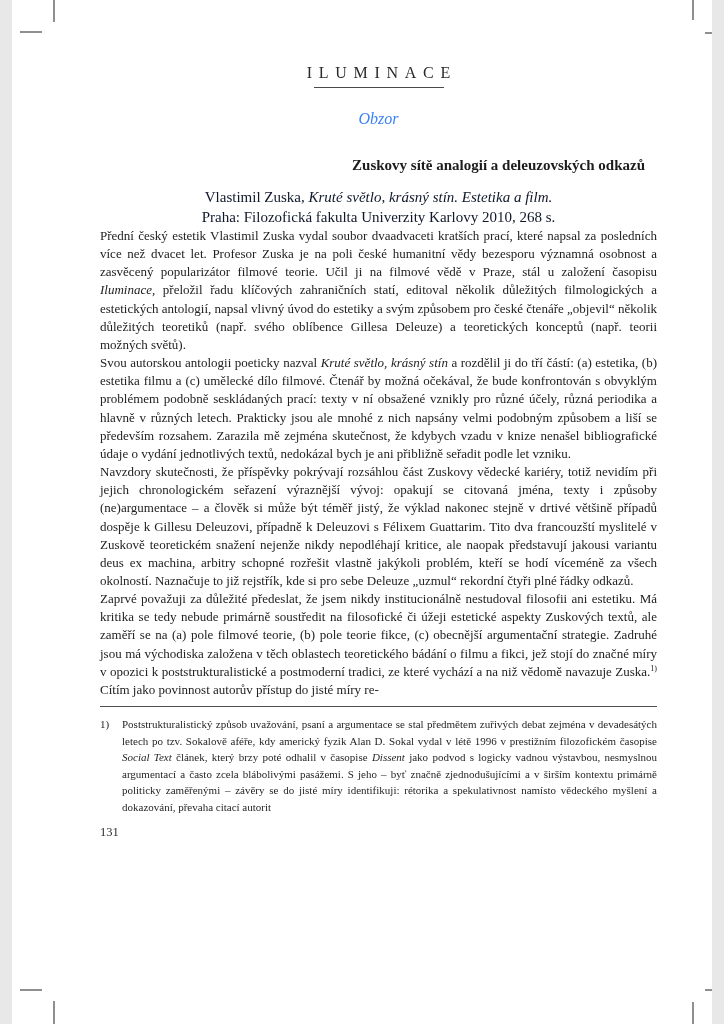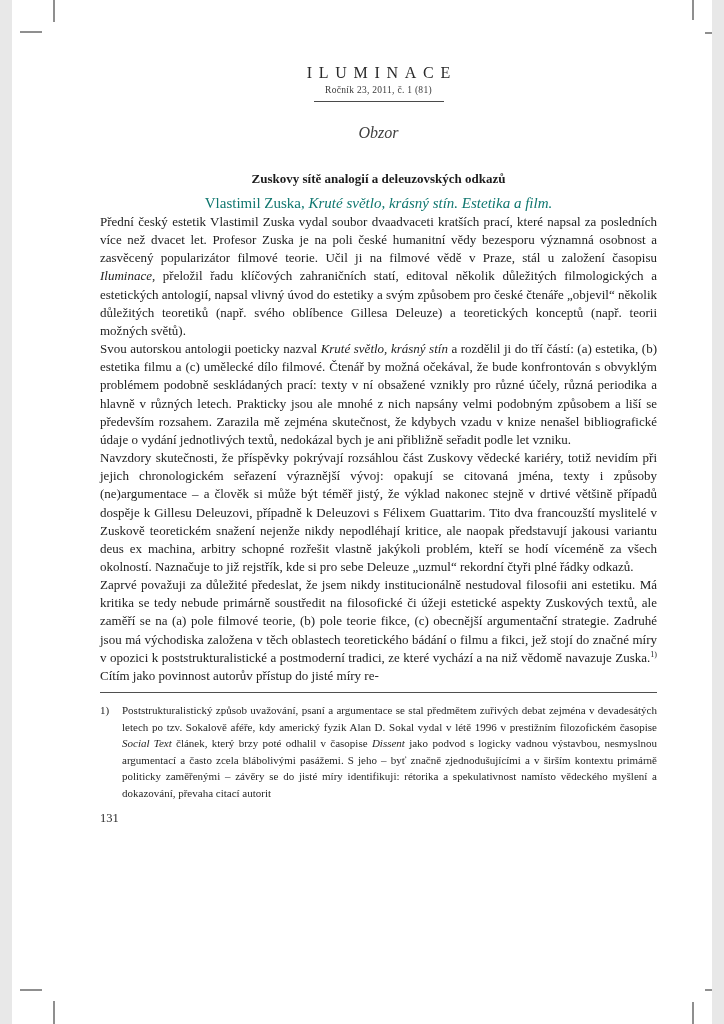--- a/index.html
+++ b/index.html
@@ -51,34 +51,35 @@
     height: 0;
     border-top: 1.5px solid #4a4a4a;
     margin: 5px auto 0 auto;
   }
   .section-label {
     text-align: center;
     font-style: italic;
     font-size: 16px;
     line-height: 19px;
     margin-top: 21px;
-    color: #404040;
+    color: #3b82f6;
   }
   .review-heading { text-align: center; margin-top: 27px; }
   .review-title {
-    font-size: 13px;
+    font-size: 15px;
     font-weight: bold;
     line-height: 20px;
-    margin: 4px;
+    margin: 12px;
     color: #1c1c1c;
+    text-align: right;
   }
   .review-book-line, .review-publisher-line {
     font-size: 15px;
     line-height: 20px;
-    color: #0f766e;
+    color: #0f172a;
   }
   .body-text { }
   .body-text p {
     margin: 0;
     font-size: 13px;
     line-height: 18.15px;
     text-align: justify;
     color: #222222;
   }
   .body-text p sup, .fn-text sup {
@@ -118,29 +119,29 @@
   <div class="crop tr-h"></div>
   <div class="crop bl-h"></div>
   <div class="crop bl-v"></div>
   <div class="crop br-h"></div>
   <div class="crop br-v"></div>
 
   <div class="content">
 
     <header class="masthead">
       <div class="journal-title">ILUMINACE</div>
-      <div class="issue-info">Ročník 23, 2011, č. 1 (81)</div>
       <div class="masthead-rule"></div>
     </header>
 
     <div class="section-label">Obzor</div>
 
     <section class="review-heading">
       <h1 class="review-title">Zuskovy sítě analogií a deleuzovských odkazů</h1>
       <div class="review-book-line">Vlastimil Zuska, <i>Kruté světlo, krásný stín. Estetika a film.</i></div>
+      <div class="review-publisher-line">Praha: Filozofická fakulta Univerzity Karlovy 2010, 268 s.</div>
     </section>
 
     <main class="body-text">
       <p>Přední český estetik Vlastimil Zuska vydal soubor dvaadvaceti kratších prací, které napsal za posledních více než dvacet let. Profesor Zuska je na poli české humanitní vědy bezesporu významná osobnost a zasvěcený popularizátor filmové teorie. Učil ji na filmové vědě v Praze, stál u založení časopisu <i>Iluminace</i>, přeložil řadu klíčových zahraničních statí, editoval několik důležitých filmologických a estetických antologií, napsal vlivný úvod do estetiky a svým způsobem pro české čtenáře „objevil“ několik důležitých teoretiků (např. svého oblíbence Gillesa Deleuze) a teoretických konceptů (např. teorii možných světů).</p>
       <p>Svou autorskou antologii poeticky nazval <i>Kruté světlo, krásný stín</i> a rozdělil ji do tří částí: (a) estetika, (b) estetika filmu a (c) umělecké dílo filmové. Čtenář by možná očekával, že bude konfrontován s obvyklým problémem podobně seskládaných prací: texty v ní obsažené vznikly pro různé účely, různá periodika a hlavně v různých letech. Prakticky jsou ale mnohé z nich napsány velmi podobným způsobem a liší se především rozsahem. Zarazila mě zejména skutečnost, že kdybych vzadu v knize nenašel bibliografické údaje o vydání jednotlivých textů, nedokázal bych je ani přibližně seřadit podle let vzniku.</p>
       <p>Navzdory skutečnosti, že příspěvky pokrývají rozsáhlou část Zuskovy vědecké kariéry, totiž nevidím při jejich chronologickém seřazení výraznější vývoj: opakují se citovaná jména, texty i způsoby (ne)argumentace – a člověk si může být téměř jistý, že výklad nakonec stejně v drtivé většině případů dospěje k Gillesu Deleuzovi, případně k Deleuzovi s Félixem Guattarim. Tito dva francouzští myslitelé v Zuskově teoretickém snažení nejenže nikdy nepodléhají kritice, ale naopak představují jakousi variantu deus ex machina, arbitry schopné rozřešit vlastně jakýkoli problém, kteří se hodí víceméně za všech okolností. Naznačuje to již rejstřík, kde si pro sebe Deleuze „uzmul“ rekordní čtyři plné řádky odkazů.</p>
       <p>Zaprvé považuji za důležité předeslat, že jsem nikdy institucionálně nestudoval filosofii ani estetiku. Má kritika se tedy nebude primárně soustředit na filosofické či úžeji estetické aspekty Zuskových textů, ale zaměří se na (a) pole filmové teorie, (b) pole teorie fikce, (c) obecnější argumentační strategie. Zadruhé jsou má východiska založena v těch oblastech teoretického bádání o filmu a fikci, jež stojí do značné míry v opozici k poststrukturalistické a postmoderní tradici, ze které vychází a na niž vědomě navazuje Zuska.<sup>1)</sup> Cítím jako povinnost autorův přístup do jisté míry re-</p>
     </main>
 
     <div class="footnote-rule"></div>

